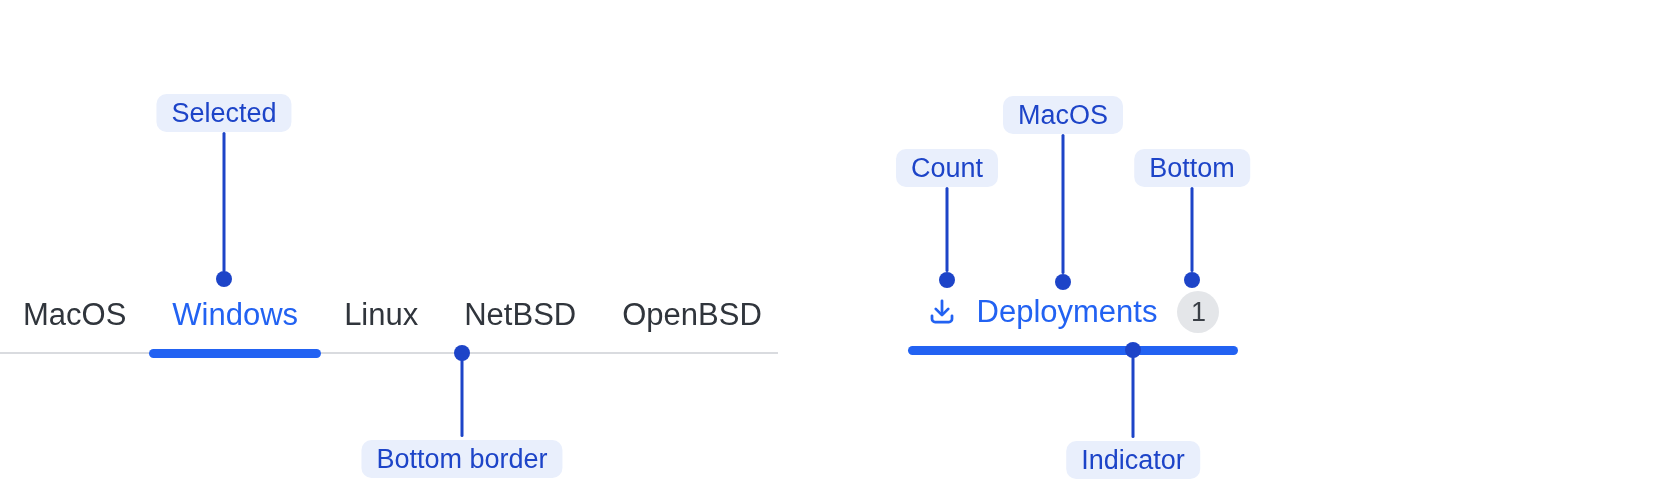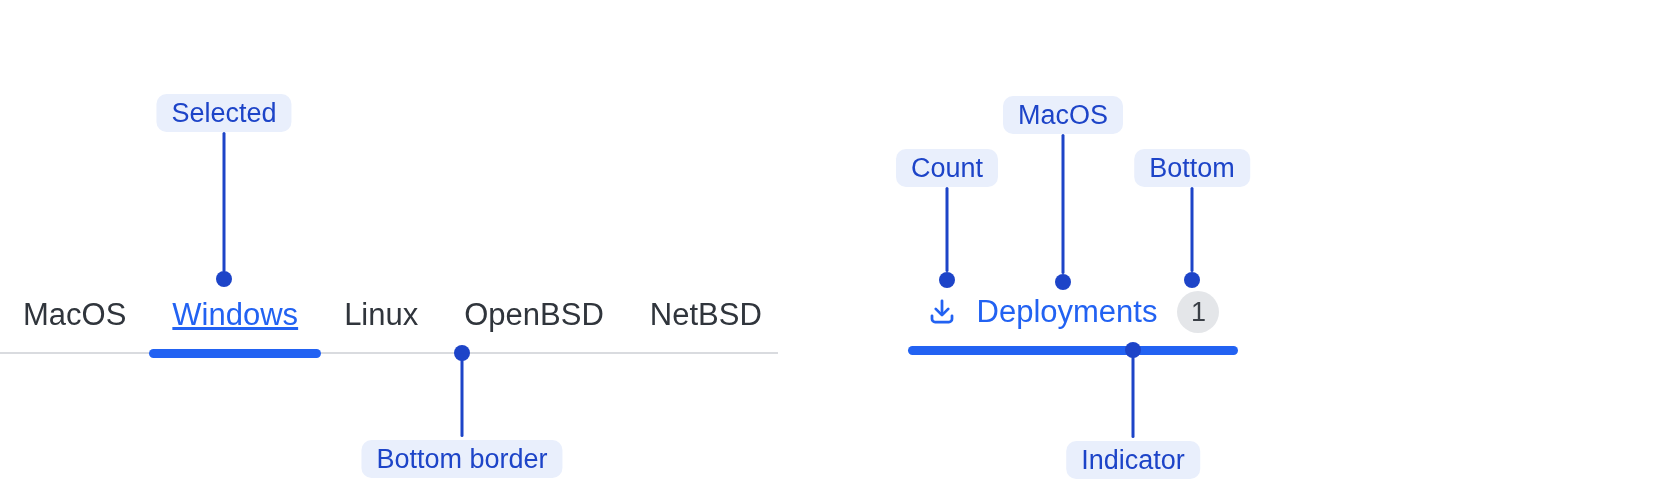--- a/index.html
+++ b/index.html
@@ -36,21 +36,21 @@
   .tabbar{
     position:absolute;left:0;top:246px;width:778px;height:74px;
     display:flex;align-items:stretch;border-bottom:2px solid var(--border-gray);
     box-sizing:content-box;
   }
   .tab{
     position:relative;display:flex;align-items:center;
     padding:0 23px;font-size:31px;color:var(--inactive-text);cursor:pointer;
     white-space:nowrap;
   }
-  .tab.active{color:var(--component-blue);text-decoration:underline;}
+  .tab.active{color:var(--component-blue);}
   .tab.active::after{
     content:"";position:absolute;left:0;right:0;bottom:-5.5px;height:9px;
     border-radius:4.5px;background:var(--component-blue);
   }
   
   .right-tab{
     position:absolute;left:908px;top:256px;width:330px;height:48px;
     display:flex;align-items:center;justify-content:center;gap:20px;cursor:pointer;
   }
   .right-tab .dl-icon{flex:0 0 auto;display:flex;}
@@ -80,24 +80,24 @@
     <div class="tab">
       <span>MacOS</span>
     </div>
     <div class="tab active">
       <span>Windows</span>
     </div>
     <div class="tab">
       <span>Linux</span>
     </div>
     <div class="tab">
-      <span>OpenBSD</span>
+      <span>NetBSD</span>
     </div>
     <div class="tab">
-      <span>NetBSD</span>
+      <span>OpenBSD</span>
     </div>
   </div>
 
   <div class="conn-dot" style="left:462px;top:321px;"></div>
   <div class="conn-line" style="left:462px;top:321px;height:84px;"></div>
   <div class="pill" style="left:462px;top:408px;">Bottom border</div>
 
   <div class="pill" style="left:947px;top:117px;">Count</div>
   <div class="conn-line" style="left:947px;top:155px;height:85px;"></div>
   <div class="conn-dot" style="left:947px;top:248px;"></div>

